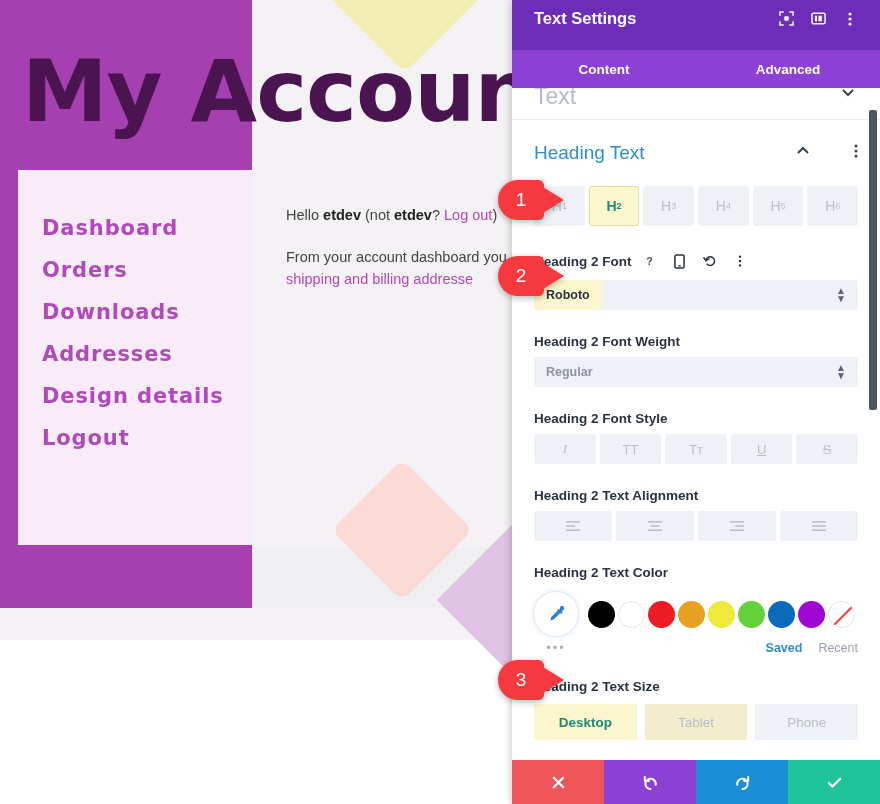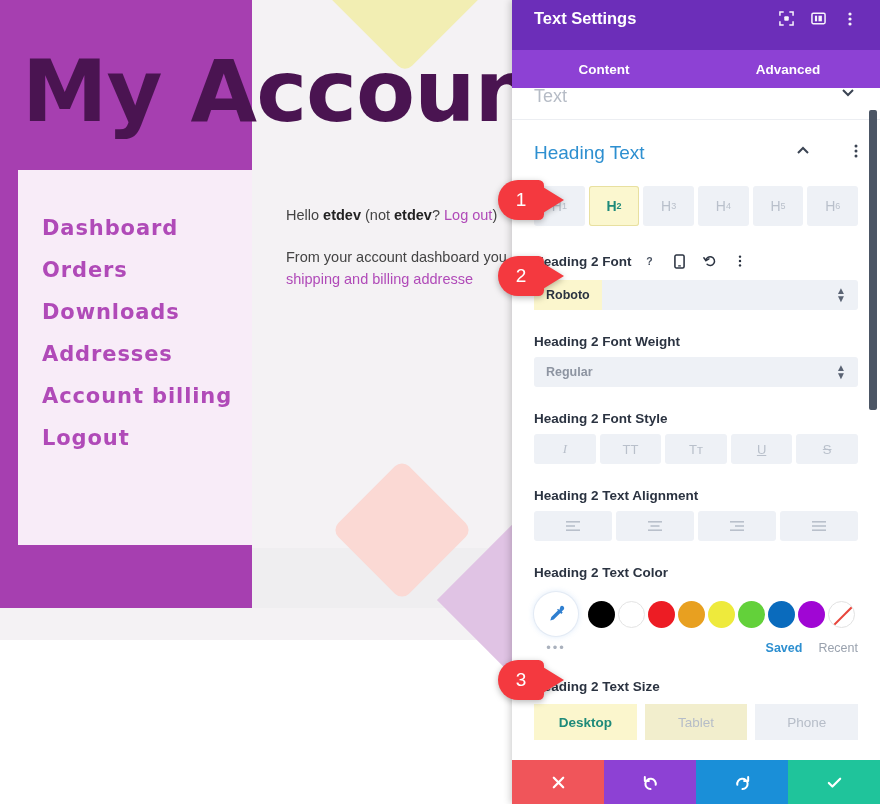--- a/index.html
+++ b/index.html
@@ -88,21 +88,21 @@
 
   .panel-body {
     position:absolute; top:88px; left:0; right:0; bottom:44px;
     background:#fff; overflow:hidden;
   }
   .collapsed-row {
     height:32px; border-bottom:1px solid #eceef2;
     display:flex; align-items:center; padding:0 22px;
     position:relative;
   }
-  .collapsed-row .lbl { font-size:18px; color:#b6bcc6; margin-top:-14px; }
+  .collapsed-row .lbl { font-size:23px; color:#b6bcc6; margin-top:-14px; }
   .collapsed-row .chev { position:absolute; right:24px; top:-4px; color:#3b4453;}
 
   .section { padding:22px 22px 0 22px; }
   .section-title-row { display:flex; align-items:center; margin-bottom:22px;gap:29px; }
   .section-title { color:#2d8fd0; font-size:19px; flex:1; }
   .section-ic { color:#3b4453; margin-left:14px; cursor:pointer; }
 
   .hgroup { display:flex; gap:4px; }
   .hbtn {
     flex:1; height:40px; background:#eef1f6; border-radius:3px;
@@ -227,21 +227,21 @@
   <div class="purple-block"></div>
   <div class="account-card"></div>
 
   <div class="hero-title">My Accoun</div>
 
   <div class="acct-nav">
     <a href="#">Dashboard</a>
     <a href="#">Orders</a>
     <a href="#">Downloads</a>
     <a href="#">Addresses</a>
-    <a href="#">Account billing</a>
+    <a href="#">Design details</a>
     <a href="#">Logout</a>
   </div>
 
   <div class="acct-body">
     <p><span>Hello </span><b>etdev</b><span> (not </span><b>etdev</b><span>? </span><a href="#">Log out</a><span>)</span></p>
     <p><span>From your account dashboard you</span><br><a href="#">shipping and billing addresse</a></p>
   </div>
 </div>
 
 <div id="panel">

